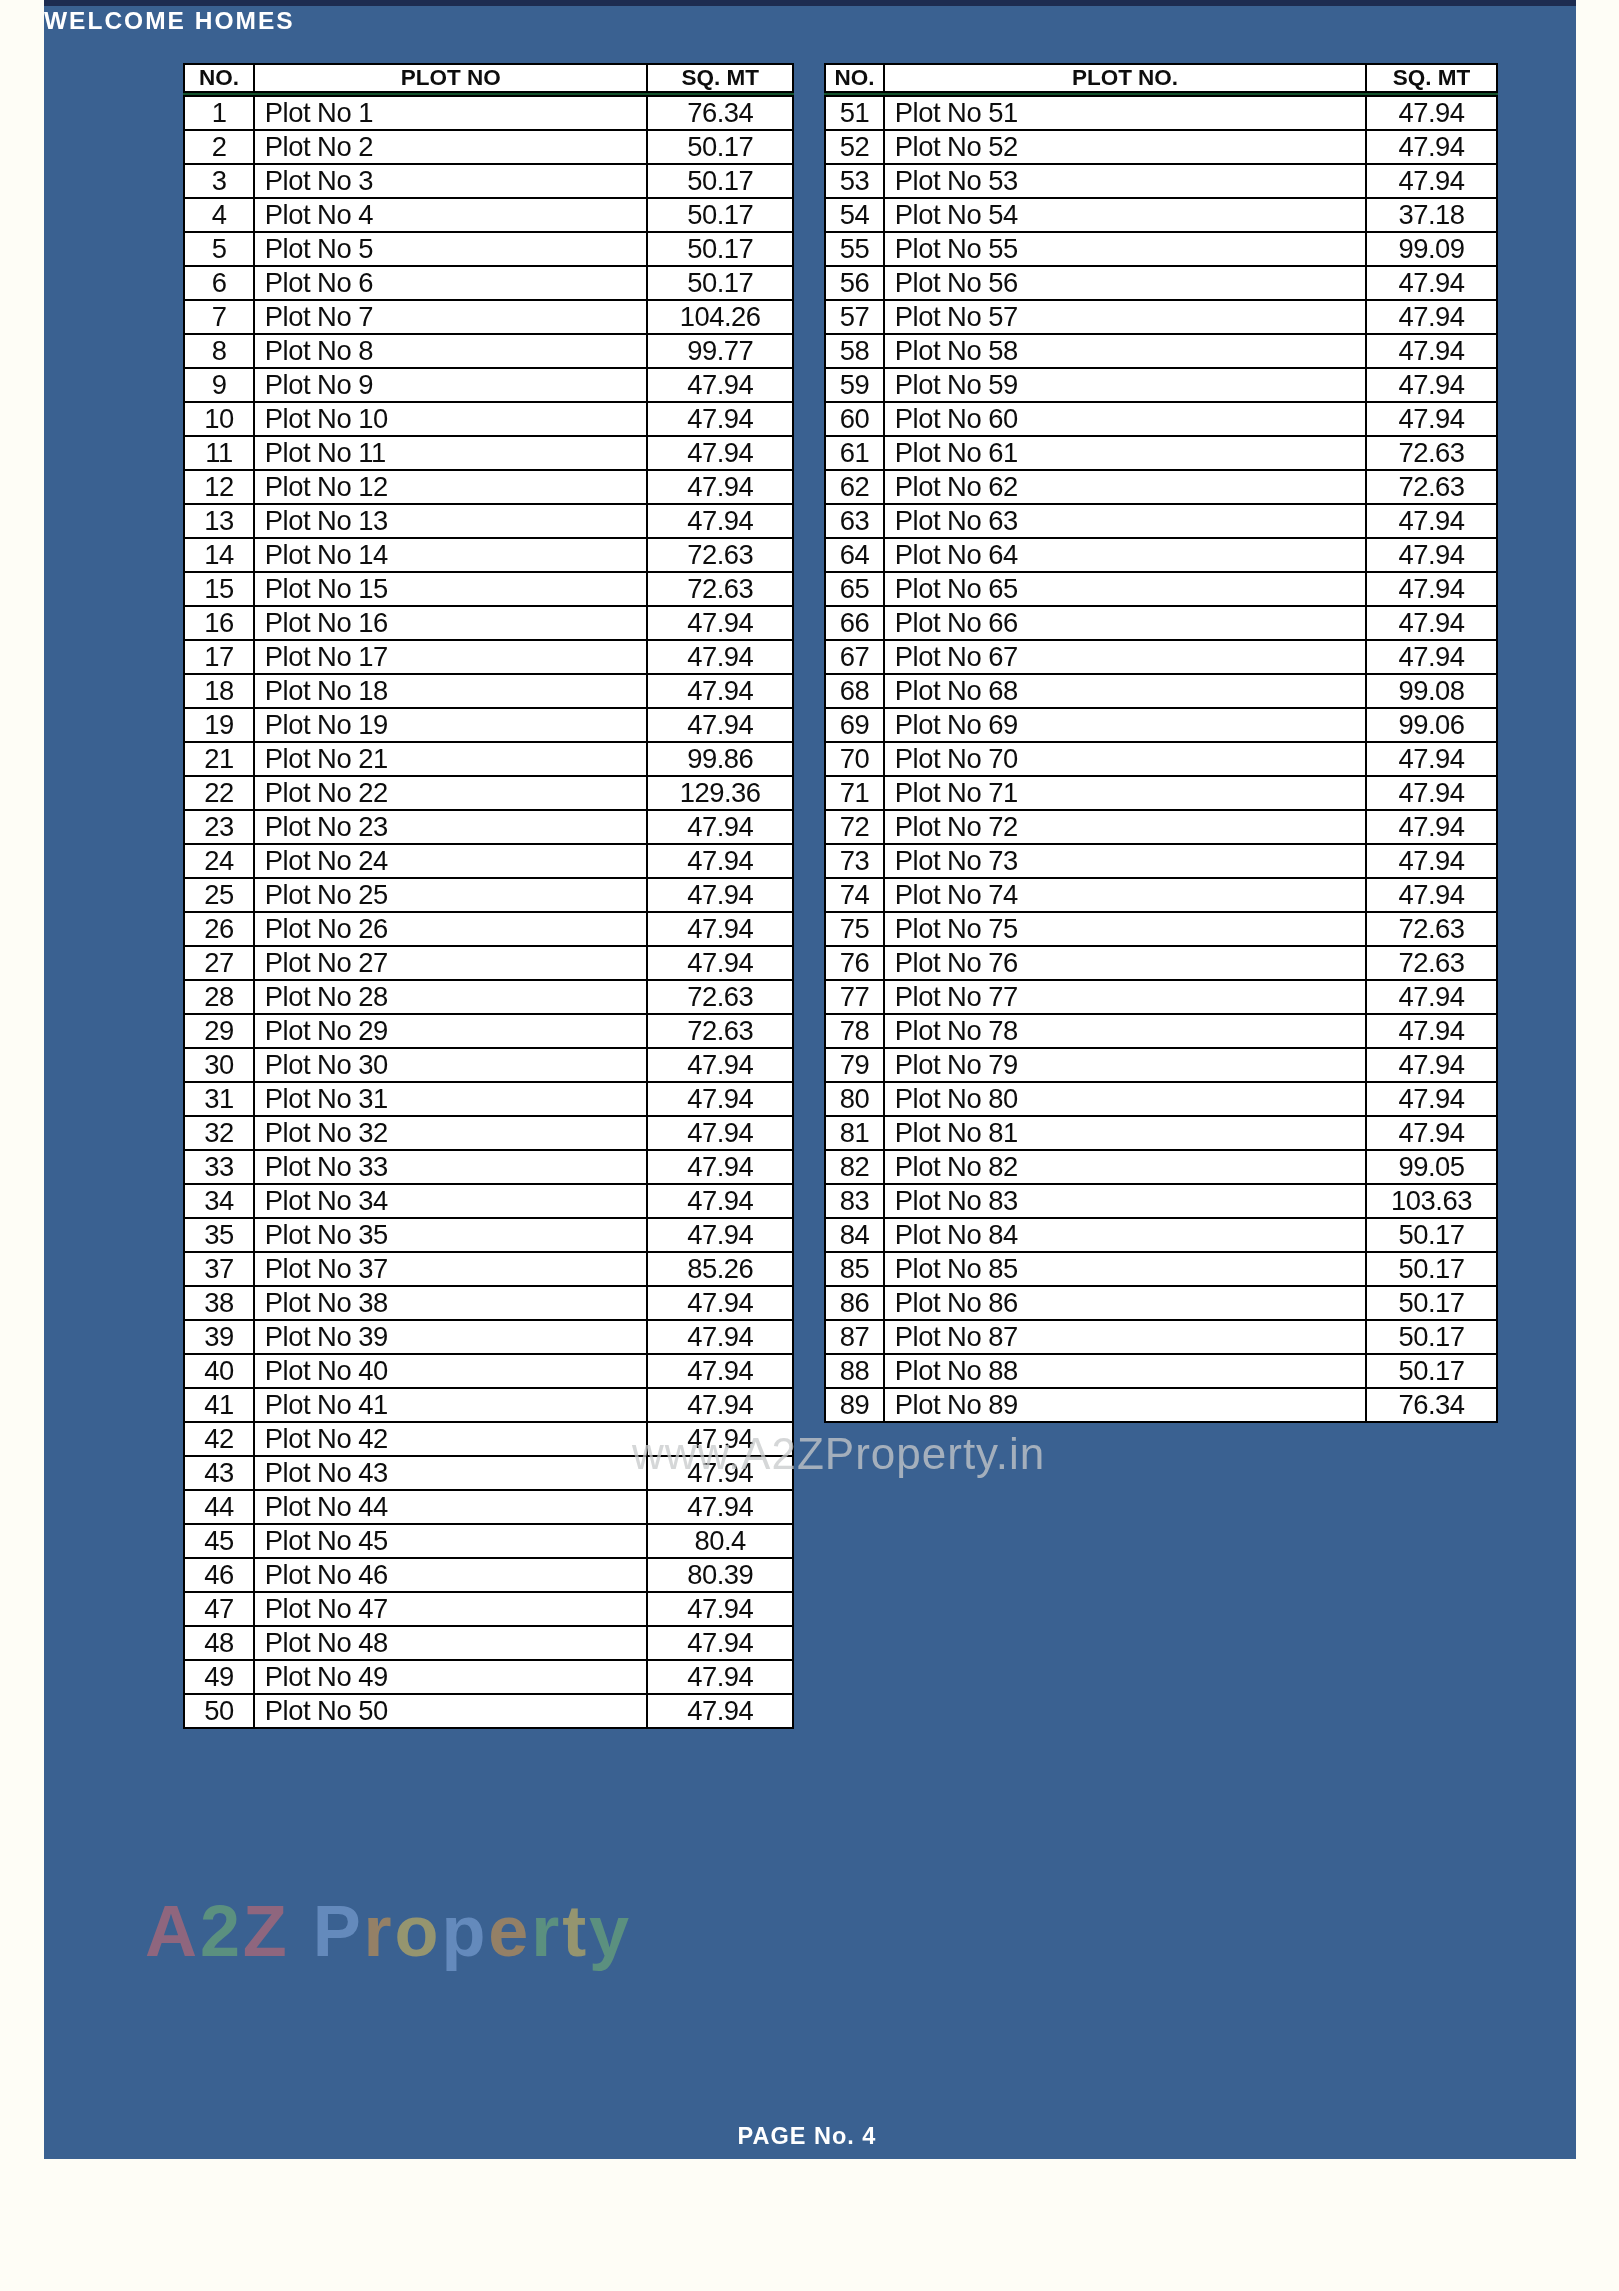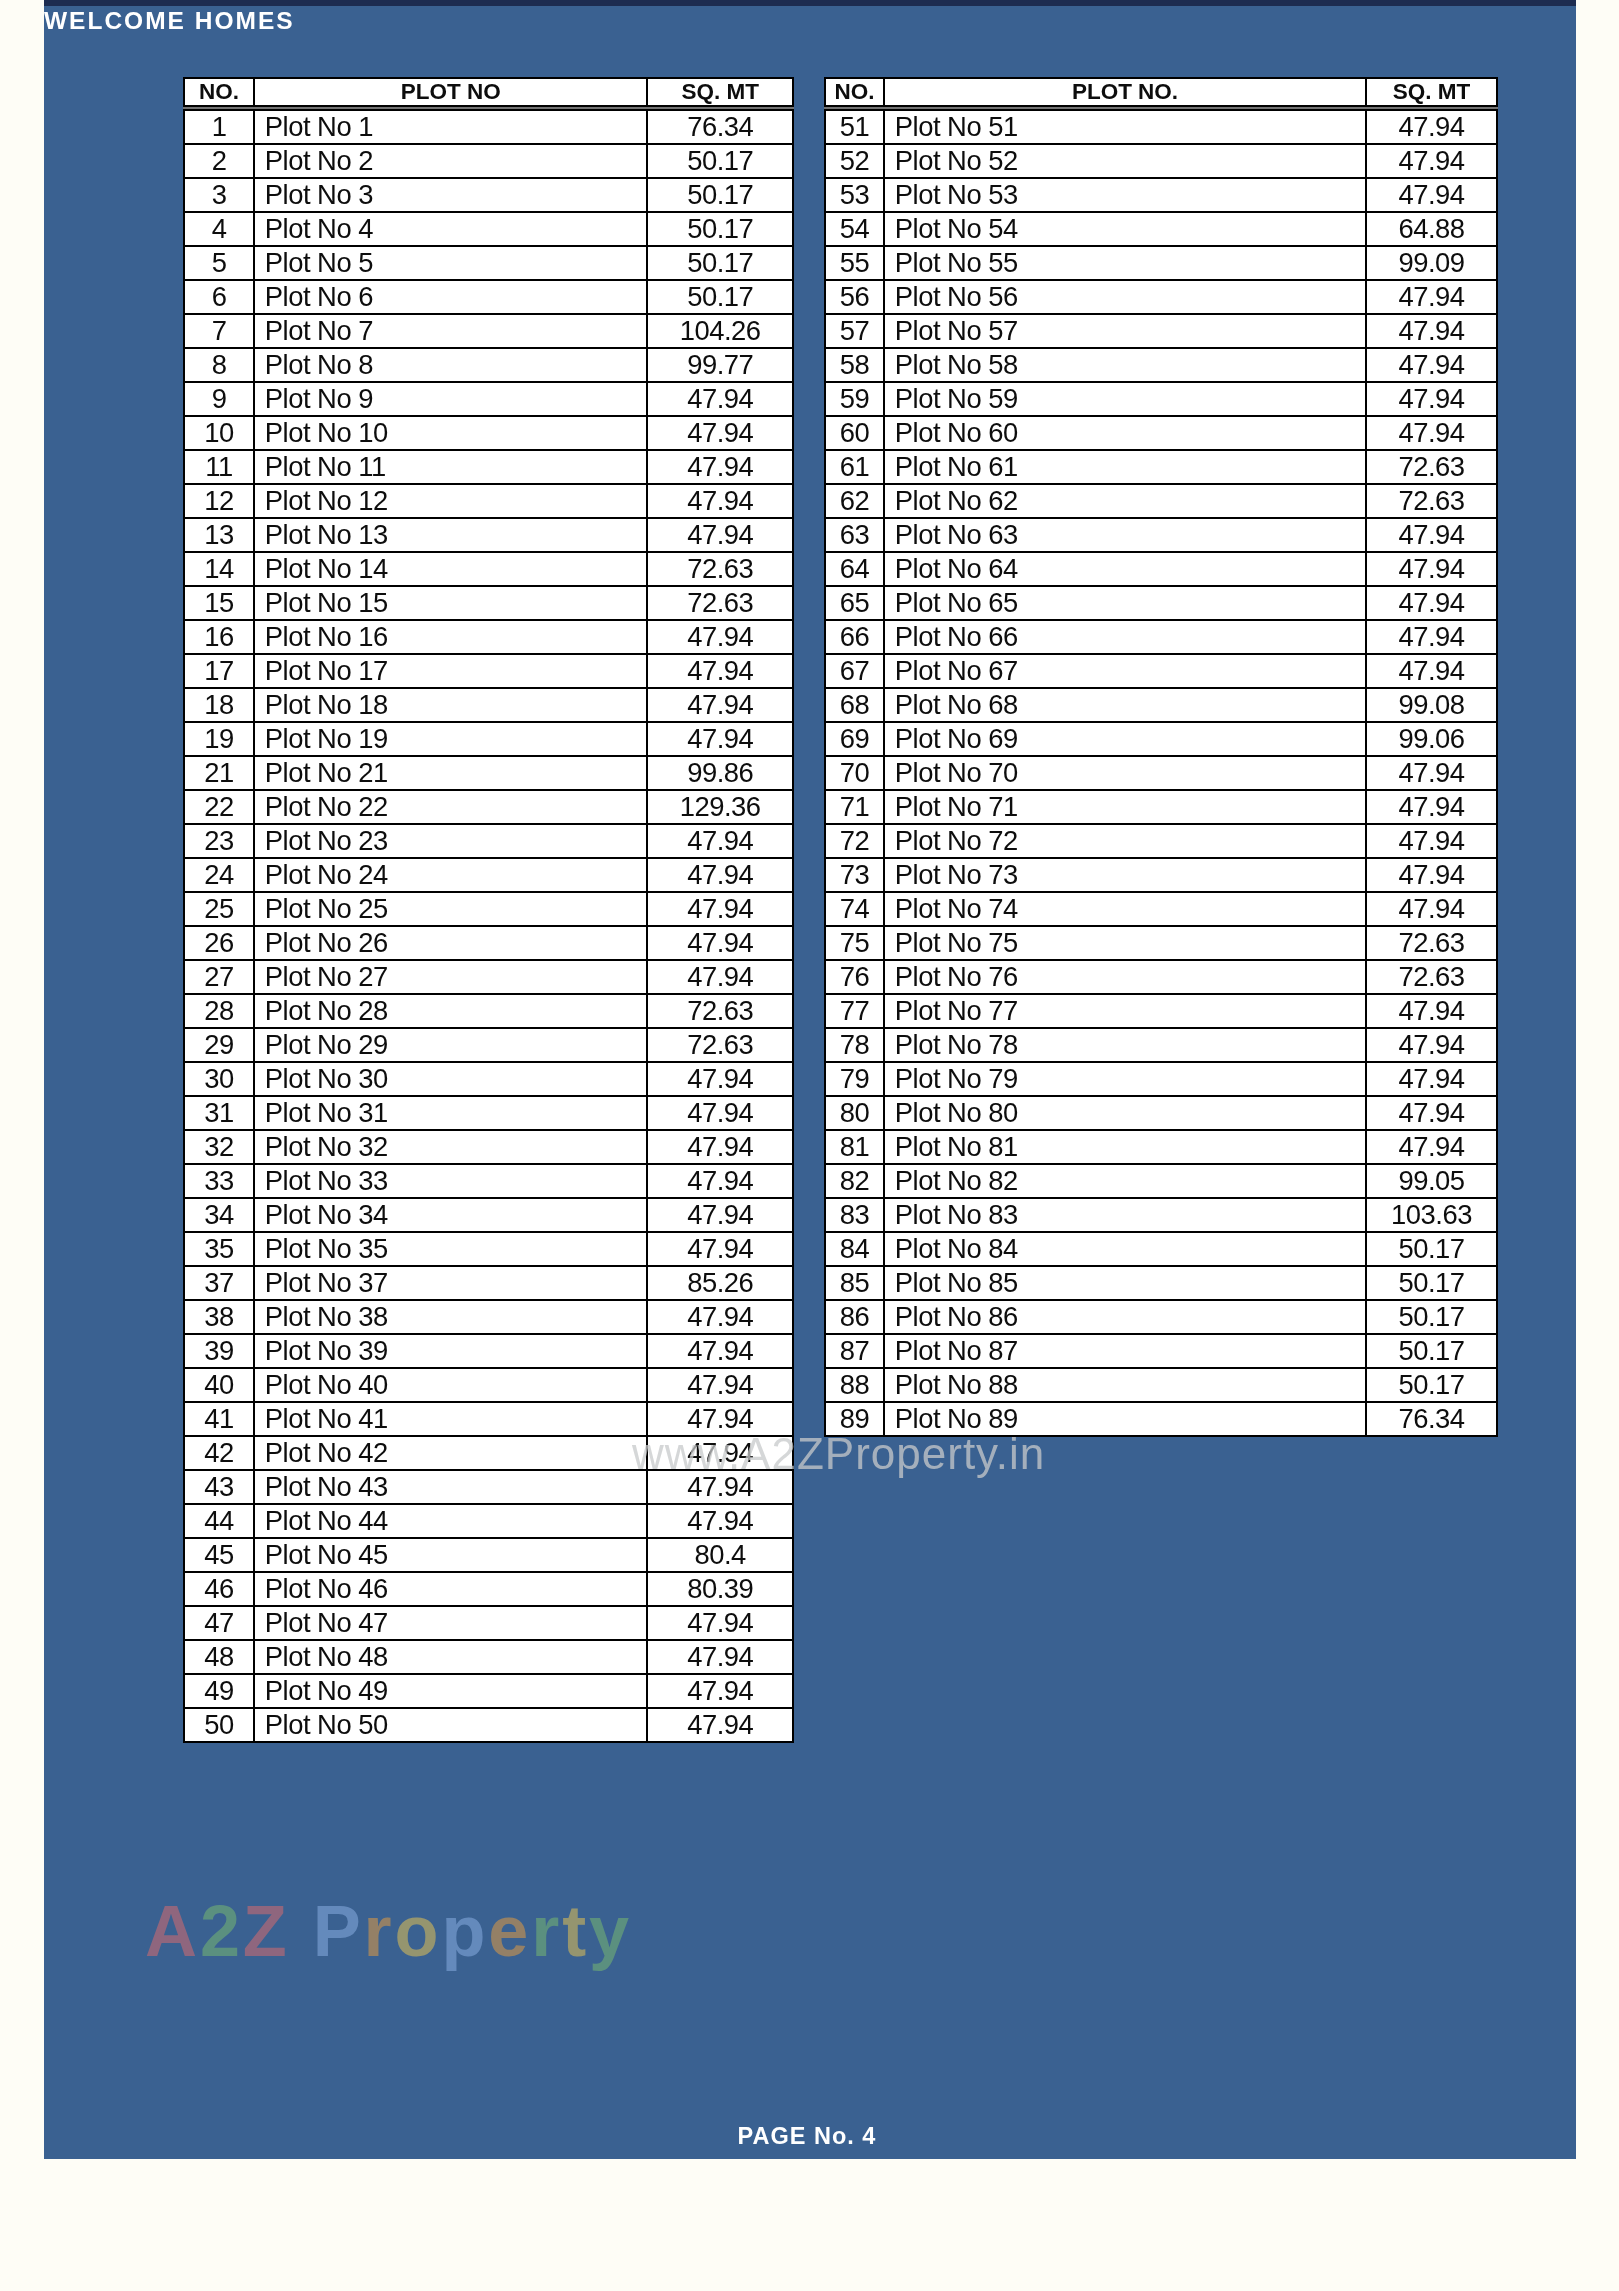--- a/index.html
+++ b/index.html
@@ -24,22 +24,21 @@
     position:absolute;left:0;top:0;width:100%;height:5.9px;
     background:var(--top-strip);
   }
   .title{
     position:absolute;left:0;top:6.9px;width:100%;
     text-align:left;color:#ffffff;font-weight:bold;
     font-size:24.5px;letter-spacing:2px;
   }
   table.plot-table{
     position:absolute;border-collapse:collapse;table-layout:fixed;
-    background:#737373;
-    margin-top:14px;
+    background:#14532d;
   }
   table.plot-table.left{left:139px;top:63px;width:611px;}
   table.plot-table.right{left:780px;top:63px;width:609px;}
   
   .plot-table th,.plot-table td{
     border:2.9px solid #000;color:var(--ink);background:#fff;
     overflow:hidden;white-space:nowrap;
   }
   .plot-table th{
     height:30px;font-size:22.5px;font-weight:bold;text-align:center;
@@ -353,21 +352,21 @@
           <td class="col-sq">47.94</td>
         </tr>
         <tr>
           <td class="col-no">53</td>
           <td class="col-plot">Plot No 53</td>
           <td class="col-sq">47.94</td>
         </tr>
         <tr>
           <td class="col-no">54</td>
           <td class="col-plot">Plot No 54</td>
-          <td class="col-sq">64.88</td>
+          <td class="col-sq">37.18</td>
         </tr>
         <tr>
           <td class="col-no">55</td>
           <td class="col-plot">Plot No 55</td>
           <td class="col-sq">99.09</td>
         </tr>
         <tr>
           <td class="col-no">56</td>
           <td class="col-plot">Plot No 56</td>
           <td class="col-sq">47.94</td>

